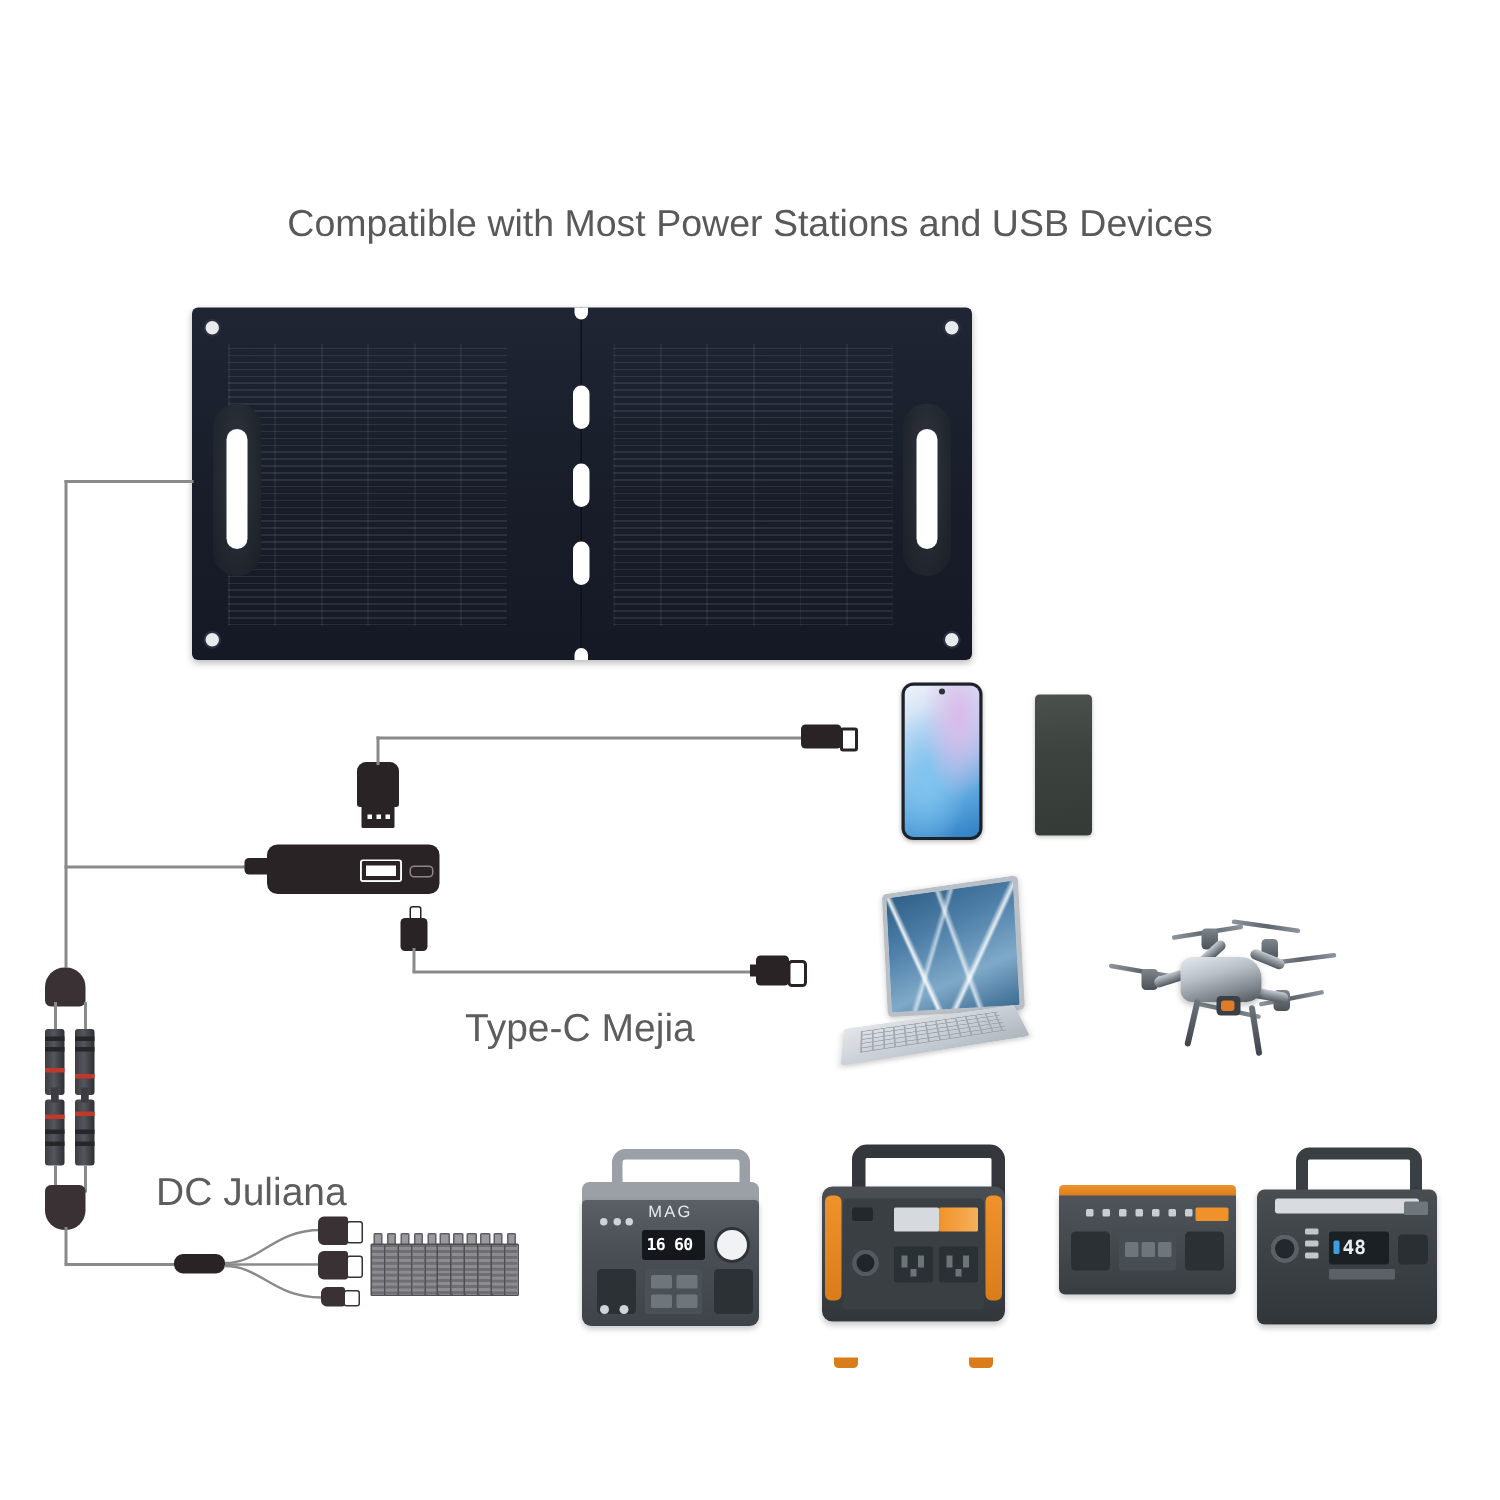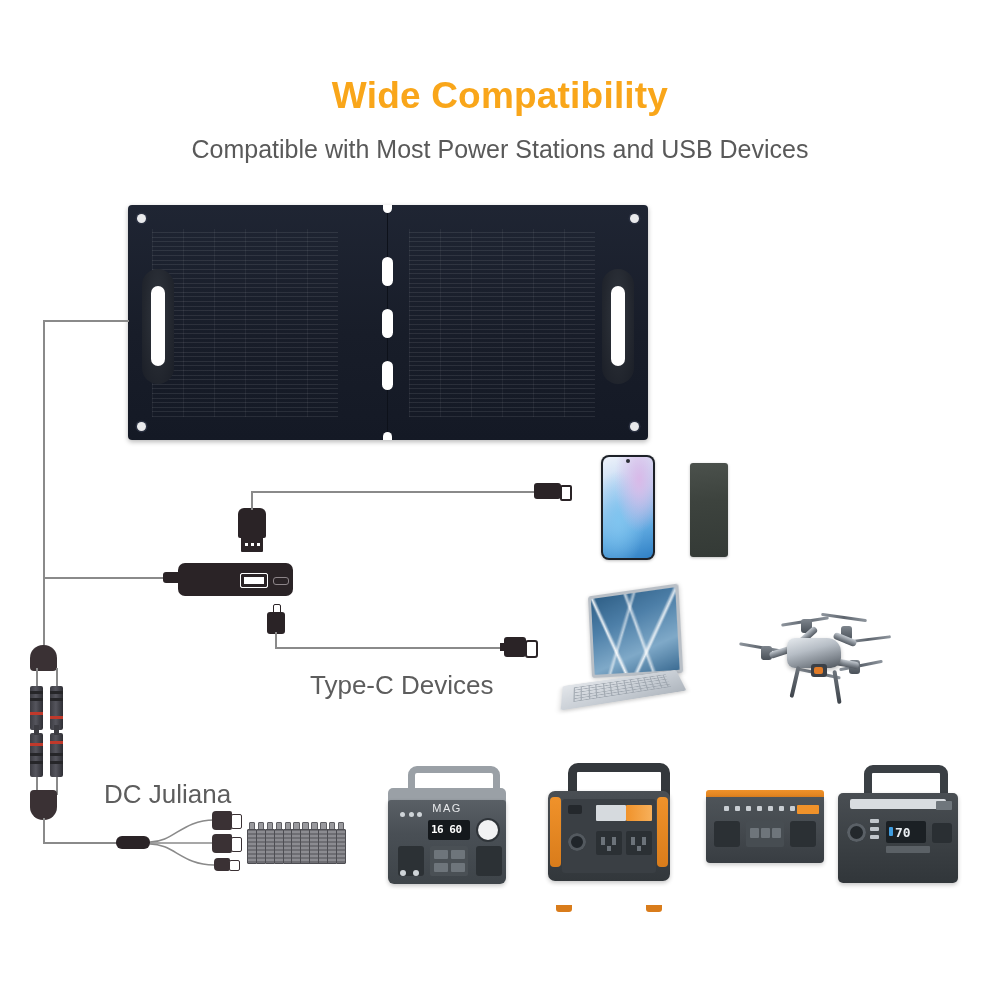--- a/index.html
+++ b/index.html
@@ -367,21 +367,20 @@
   #ps4 .sub{position:absolute;left:48px;top:53px;width:44px;height:7px;
     background:#5b6166;border-radius:1px;}
   #ps4 .mark{position:absolute;right:6px;top:8px;width:16px;height:9px;
     background:#6f767c;border-radius:1px;}
 </style>
 </head>
 <body>
 
 <div id="page">
 
-  <div id="title">Wide Compatibility</div>
   <div id="subtitle">Compatible with Most Power Stations and USB Devices</div>
 
   <div id="panel">
     <div class="panel-half" id="half-l"></div>
     <div class="panel-half" id="half-r"></div>
     <div class="cells" id="cells-l"></div>
     <div class="cells" id="cells-r"></div>
     <div class="handle" id="handle-l"></div>
     <div class="handle" id="handle-r"></div>
     <div class="grommet" id="g-tl"></div>
@@ -462,21 +461,21 @@
     <div class="pin"></div>
       <div class="b"></div>
   </div>
   <div class="abs wire wire-v" style="left:275px;top:632px;height:16px;"></div>
   <div class="abs wire wire-h" style="left:275px;top:647px;width:230px;"></div>
   <div class="typec" style="left:500px;top:637px;">
     <div class="n"></div>
       <div class="b"></div>
       <div class="t"></div>
   </div>
-  <div class="lbl" style="left:310px;top:670px;">Type-C Devices</div>
+  <div class="lbl" style="left:310px;top:670px;">Type-C Mejia</div>
 
   <div class="lbl" style="left:104px;top:779px;">DC Juliana</div>
 
   <div id="dc-bar"></div>
 
   <svg class="abs" style="left:148px;top:812px;width:75px;height:62px;" viewBox="0 0 75 62">
     <path d="M2,30 C26,30 34,8 66,8" fill="none" stroke="#8a8a8a" stroke-width="1.6"></path>
     <path d="M2,31 L66,31" fill="none" stroke="#8a8a8a" stroke-width="1.6"></path>
     <path d="M2,32 C26,32 34,53 66,53" fill="none" stroke="#8a8a8a" stroke-width="1.6"></path>
   </svg>
@@ -670,20 +669,20 @@
       <div class="vent"></div>
       <div class="mark"></div>
       <div class="dial"></div>
       <div class="pcol">
         <u style="top:0;"></u>
           <u style="top:8px;"></u>
           <u style="top:16px;"></u>
       </div>
       <div class="lcd">
         <u></u>
-        <b>70</b>
+        <b>48</b>
       </div>
       <div class="sub"></div>
       <div class="ac"></div>
     </div>
   </div>
 
 </div>
 
 </body></html>

